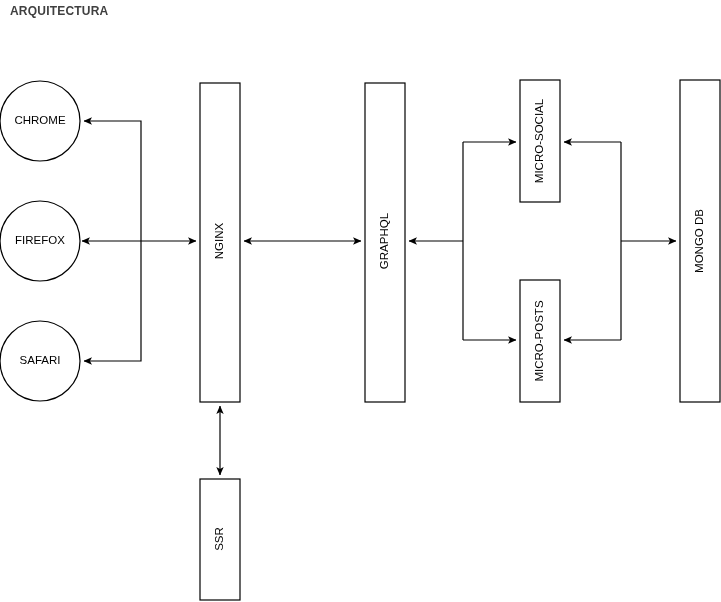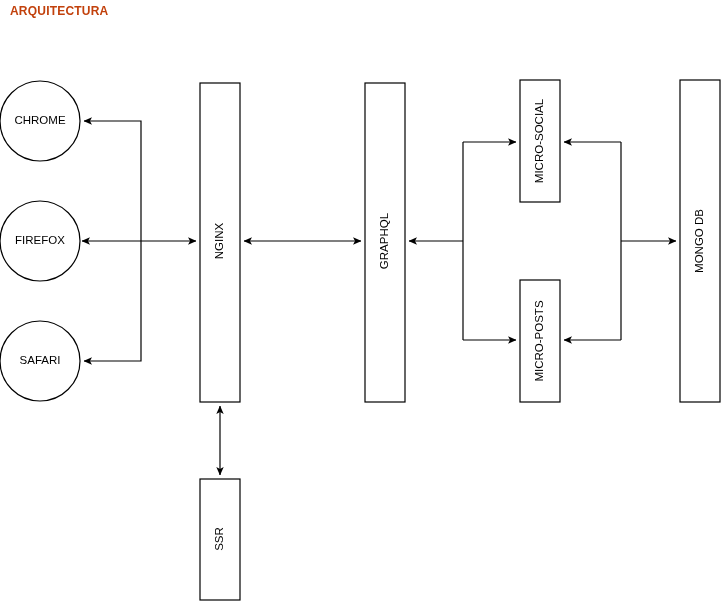--- a/index.html
+++ b/index.html
@@ -18,21 +18,21 @@
     width: 721px;
     height: 602px;
     background: #ffffff;
   }
   .page-title {
     position: absolute;
     left: 10px;
     top: 4px;
     font-size: 12px;
     font-weight: bold;
-    color: #c2410c;
+    color: #404040;
     letter-spacing: 0.2px;
     font-family: "Liberation Sans", sans-serif;
   }
   svg.diagram {
     position: absolute;
     left: 0;
     top: 0;
     width: 721px;
     height: 602px;
     display: block;

